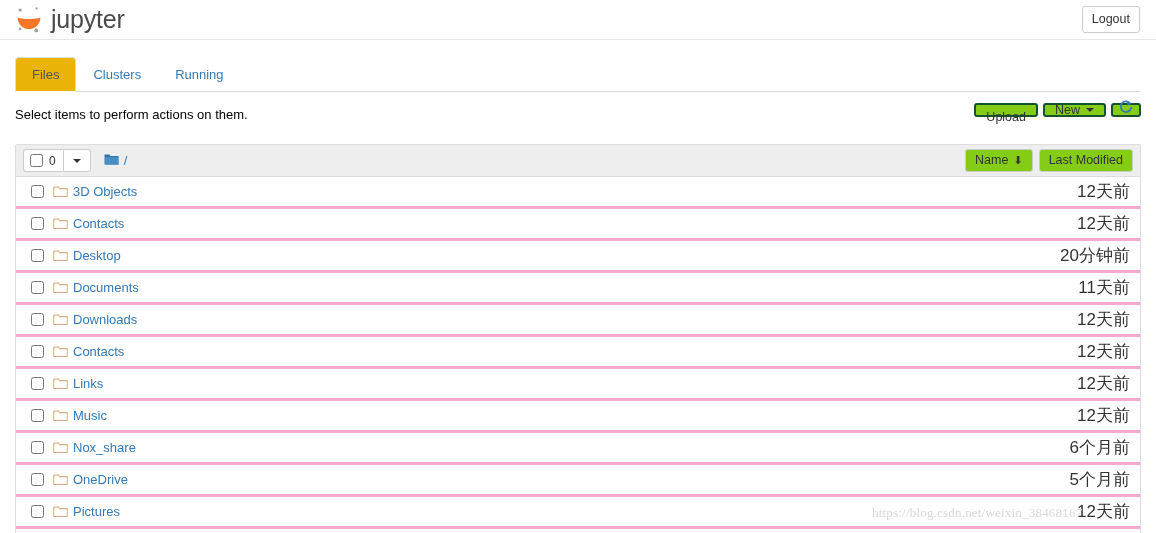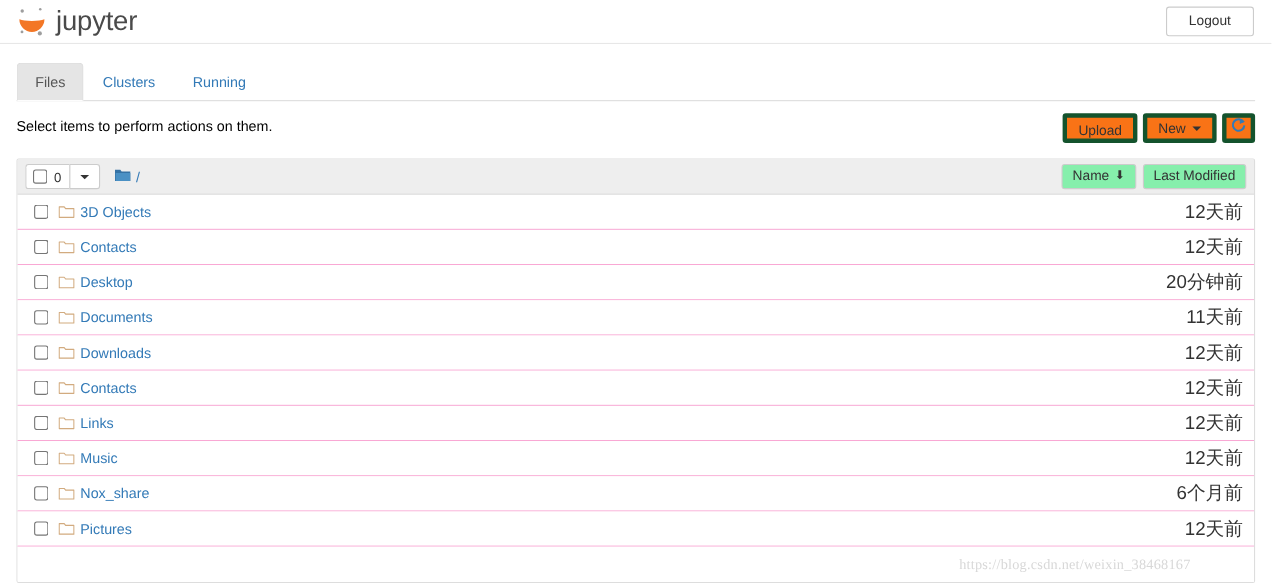--- a/index.html
+++ b/index.html
@@ -46,21 +46,21 @@
     line-height: 1;
     letter-spacing: -0.2px;
     font-weight: 400;
     text-align: center;
   }
   .logout-btn {
     position: absolute;
     right: 16px;
     top: 6px;
     height: 27px;
-    padding: 0 20px;
+    padding: 0 9px;
     font-size: 12.5px;
     color: #333;
     background: #ffffff;
     border: 1px solid #cccccc;
     border-radius: 3px;
     line-height: 25px;
     cursor: pointer;
     font-family: "Liberation Sans", sans-serif;
   }
 
@@ -86,21 +86,21 @@
     font-size: 13px;
     line-height: 18px;
     color: #337ab7;
     text-decoration: none;
     border: 1px solid transparent;
     border-radius: 4px 4px 0 0;
     cursor: pointer;
   }
   .tab.active a {
     color: #555555;
-    background: #e5e5e5;
+    background: #eab308;
     border-color: #dddddd #dddddd #ffffff;
     cursor: default;
   }
 
   
   .actions-row {
     position: relative;
     height: 34px;
     margin: 11px 15px 0 15px;
   }
@@ -112,26 +112,26 @@
     display: inline-block;
   }
   .btn-group-right {
     position: absolute;
     right: 0;
     top: 0;
     display: flex;
     align-items: center;
   }
   .btn {
-    height: 27px;
+    height: 14px;
     padding: 0 10px;
     font-size: 12.5px;
     color: #333333;
-    background: #f97316;
-    border: 4px solid #14532d;
+    background: #84cc16;
+    border: 2px solid #14532d;
     border-radius: 3px;
     line-height: 24px;
     cursor: pointer;
     font-family: "Liberation Sans", sans-serif;
     box-sizing: border-box;
     white-space: nowrap;
   }
   .btn-upload { margin-right: 5px; }
   .btn-new {
     margin-right: 5px;
@@ -225,41 +225,41 @@
     right: 7px;
     top: 4px;
     display: flex;
     gap: 6px;
   }
   .sort-btn {
     height: 23px;
     padding: 0 9px;
     font-size: 12.5px;
     color: #333333;
-    background: #86efac;
+    background: #84cc16;
     border: 1px solid #cccccc;
     border-radius: 3px;
     line-height: 21px;
     cursor: pointer;
     font-family: "Liberation Sans", sans-serif;
     box-sizing: border-box;
     display: inline-flex;
     align-items: center;
     gap: 5px;
     white-space: nowrap;
   }
   .sort-arrow {
     font-size: 11px;
     line-height: 1;
   }
 
   
   .row {
     height: 32px;
-    border-bottom: 1px solid #f9a8d4;
+    border-bottom: 3px solid #f9a8d4;
     display: flex;
     align-items: center;
     padding: 0 10px 0 7px;
     box-sizing: border-box;
     background: #ffffff;
   }
   .row:last-child { border-bottom: none; }
   .row-chk {
     width: 28px;
     display: flex;
@@ -503,20 +503,32 @@
       </div>
       <div class="row">
         <span class="row-chk">
           <input type="checkbox" style="">
         </span>
         <span class="row-icon">
           <svg width="15" height="13" viewBox="0 0 16 14" xmlns="http://www.w3.org/2000/svg">
             <path d="M0.8 2.2 h4.9 l1.4 1.7 h8.1 v8.6 h-14.4 z" fill="none" stroke="#d2ab7f" stroke-width="1.1" stroke-linejoin="round"></path>
           </svg>
         </span>
+        <a class="row-name" href="#">OneDrive</a>
+        <span class="row-time">5个月前</span>
+      </div>
+      <div class="row">
+        <span class="row-chk">
+          <input type="checkbox" style="">
+        </span>
+        <span class="row-icon">
+          <svg width="15" height="13" viewBox="0 0 16 14" xmlns="http://www.w3.org/2000/svg">
+            <path d="M0.8 2.2 h4.9 l1.4 1.7 h8.1 v8.6 h-14.4 z" fill="none" stroke="#d2ab7f" stroke-width="1.1" stroke-linejoin="round"></path>
+          </svg>
+        </span>
         <a class="row-name" href="#">Pictures</a>
         <span class="row-time">12天前</span>
       </div>
       <div class="row"></div>
     </div>
 </div>
 
 <div class="watermark">https://blog.csdn.net/weixin_38468167</div>
 
 </body></html>

